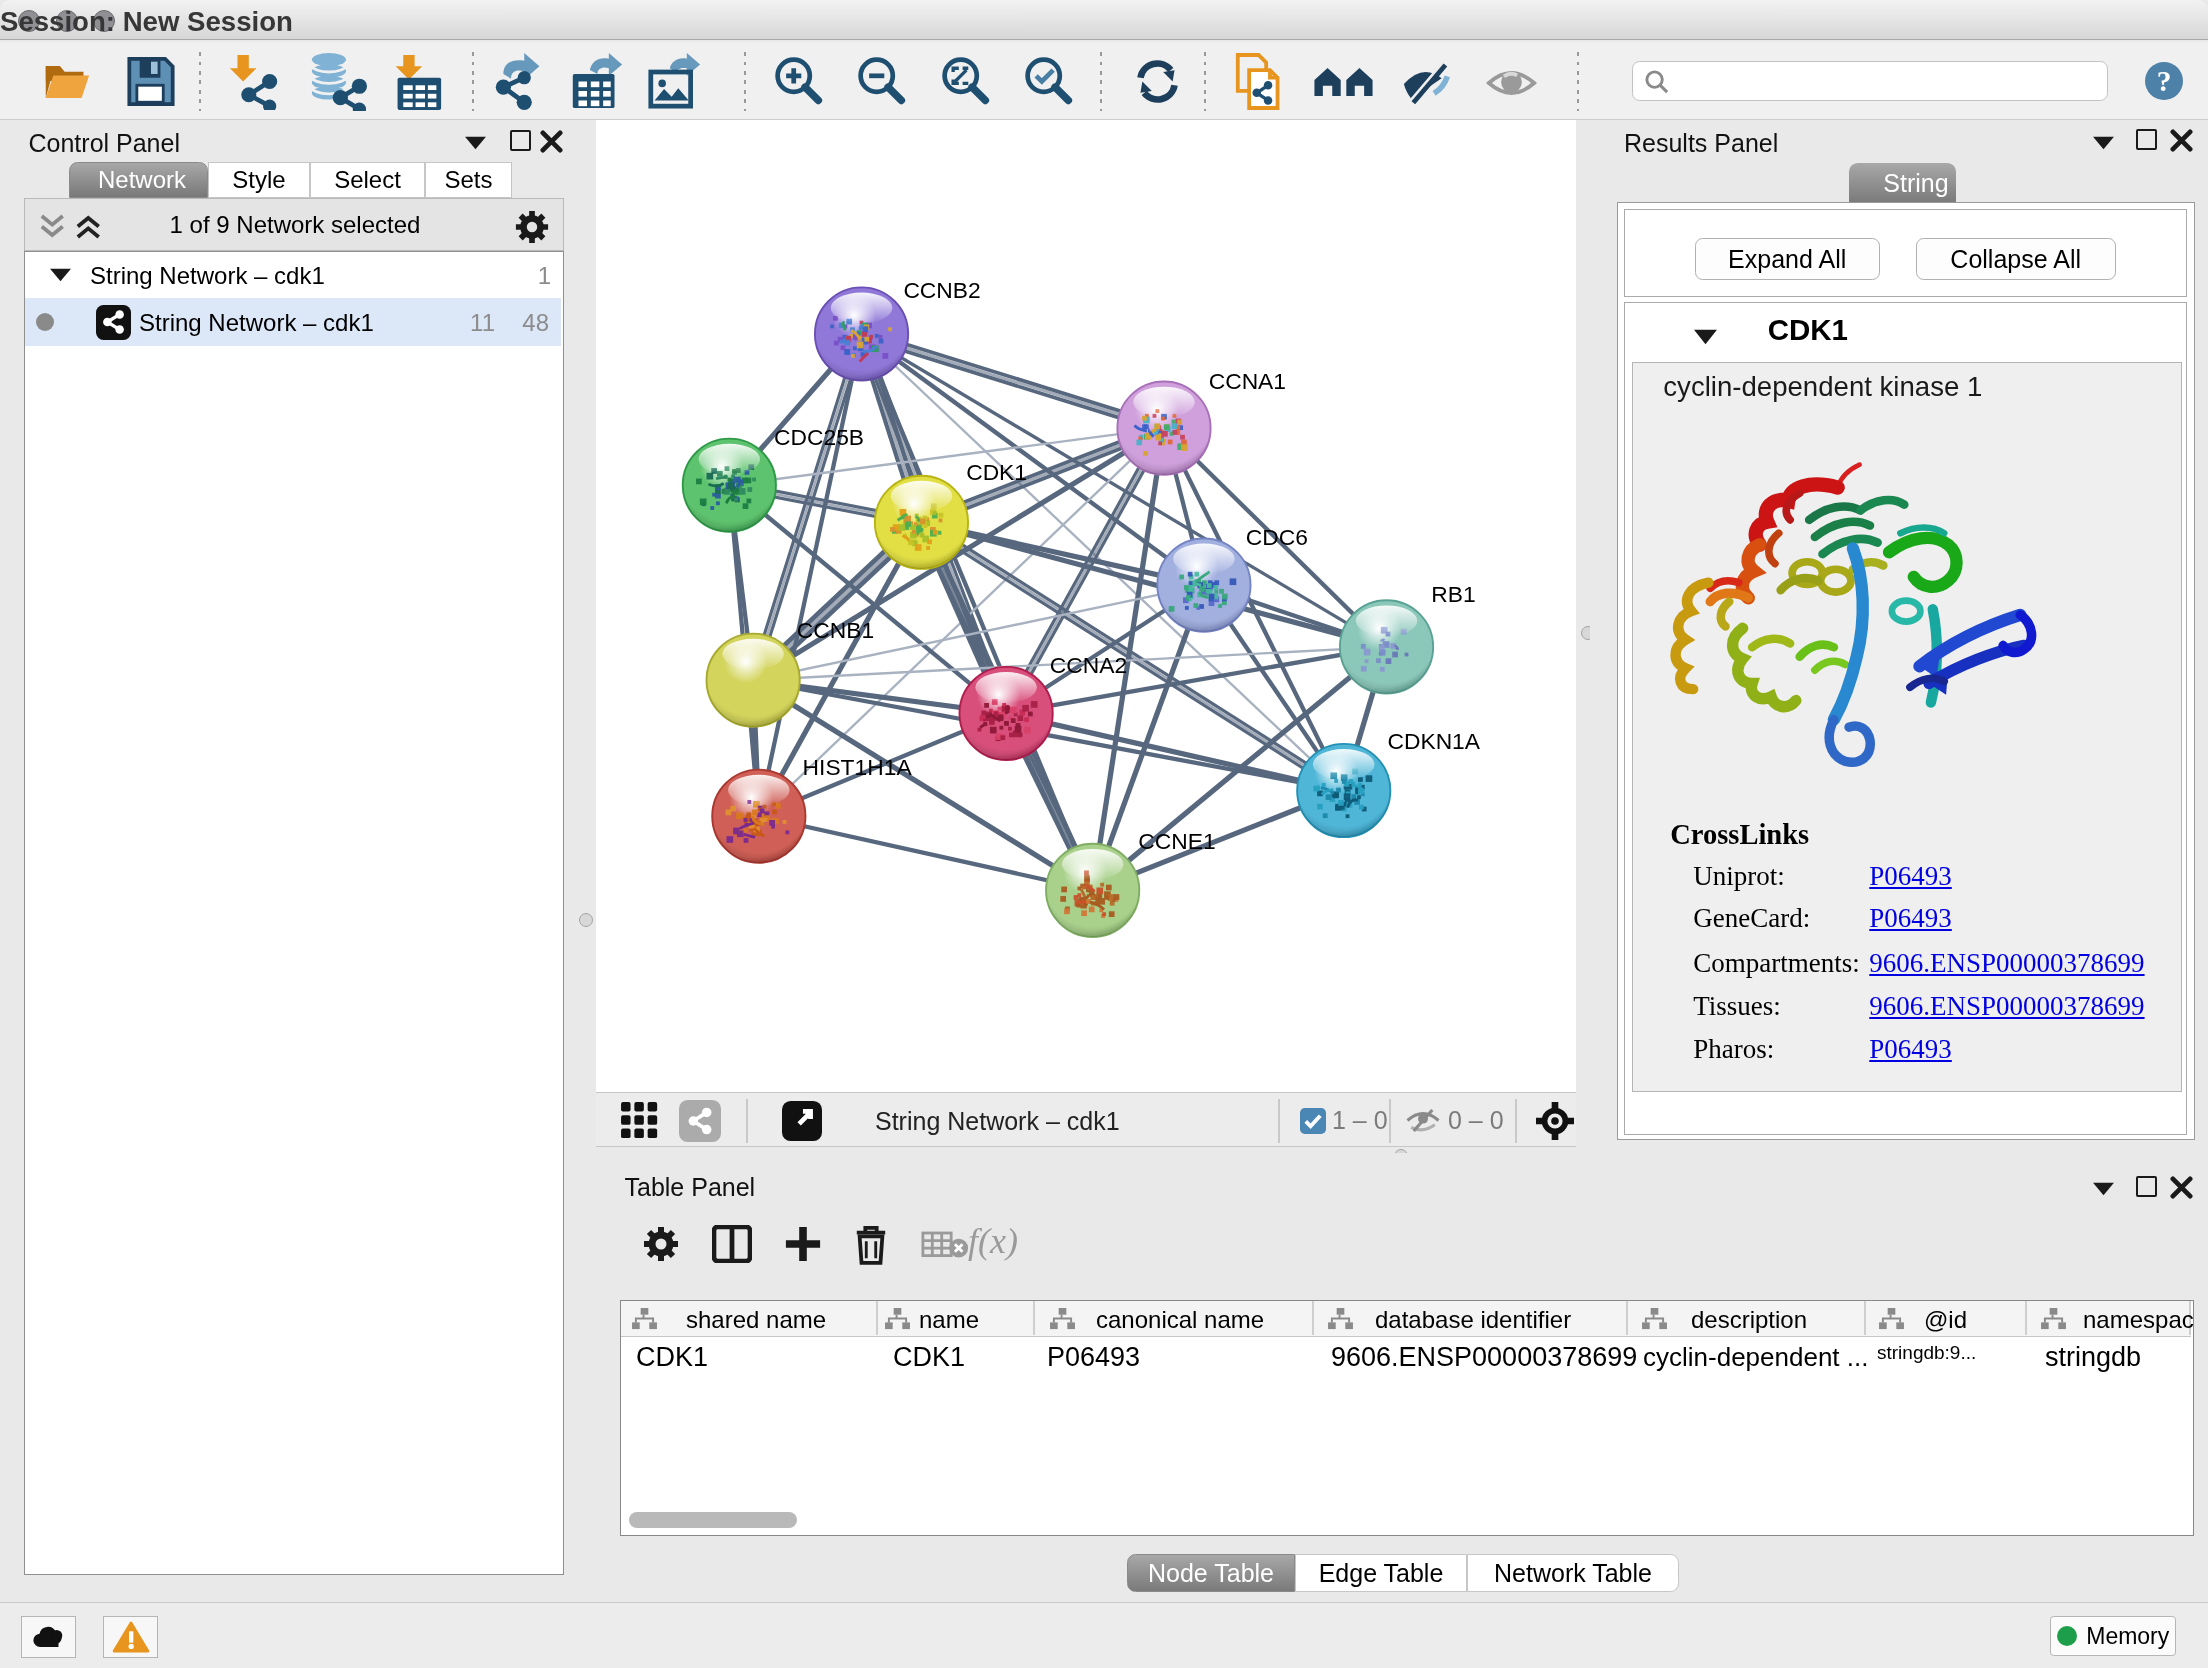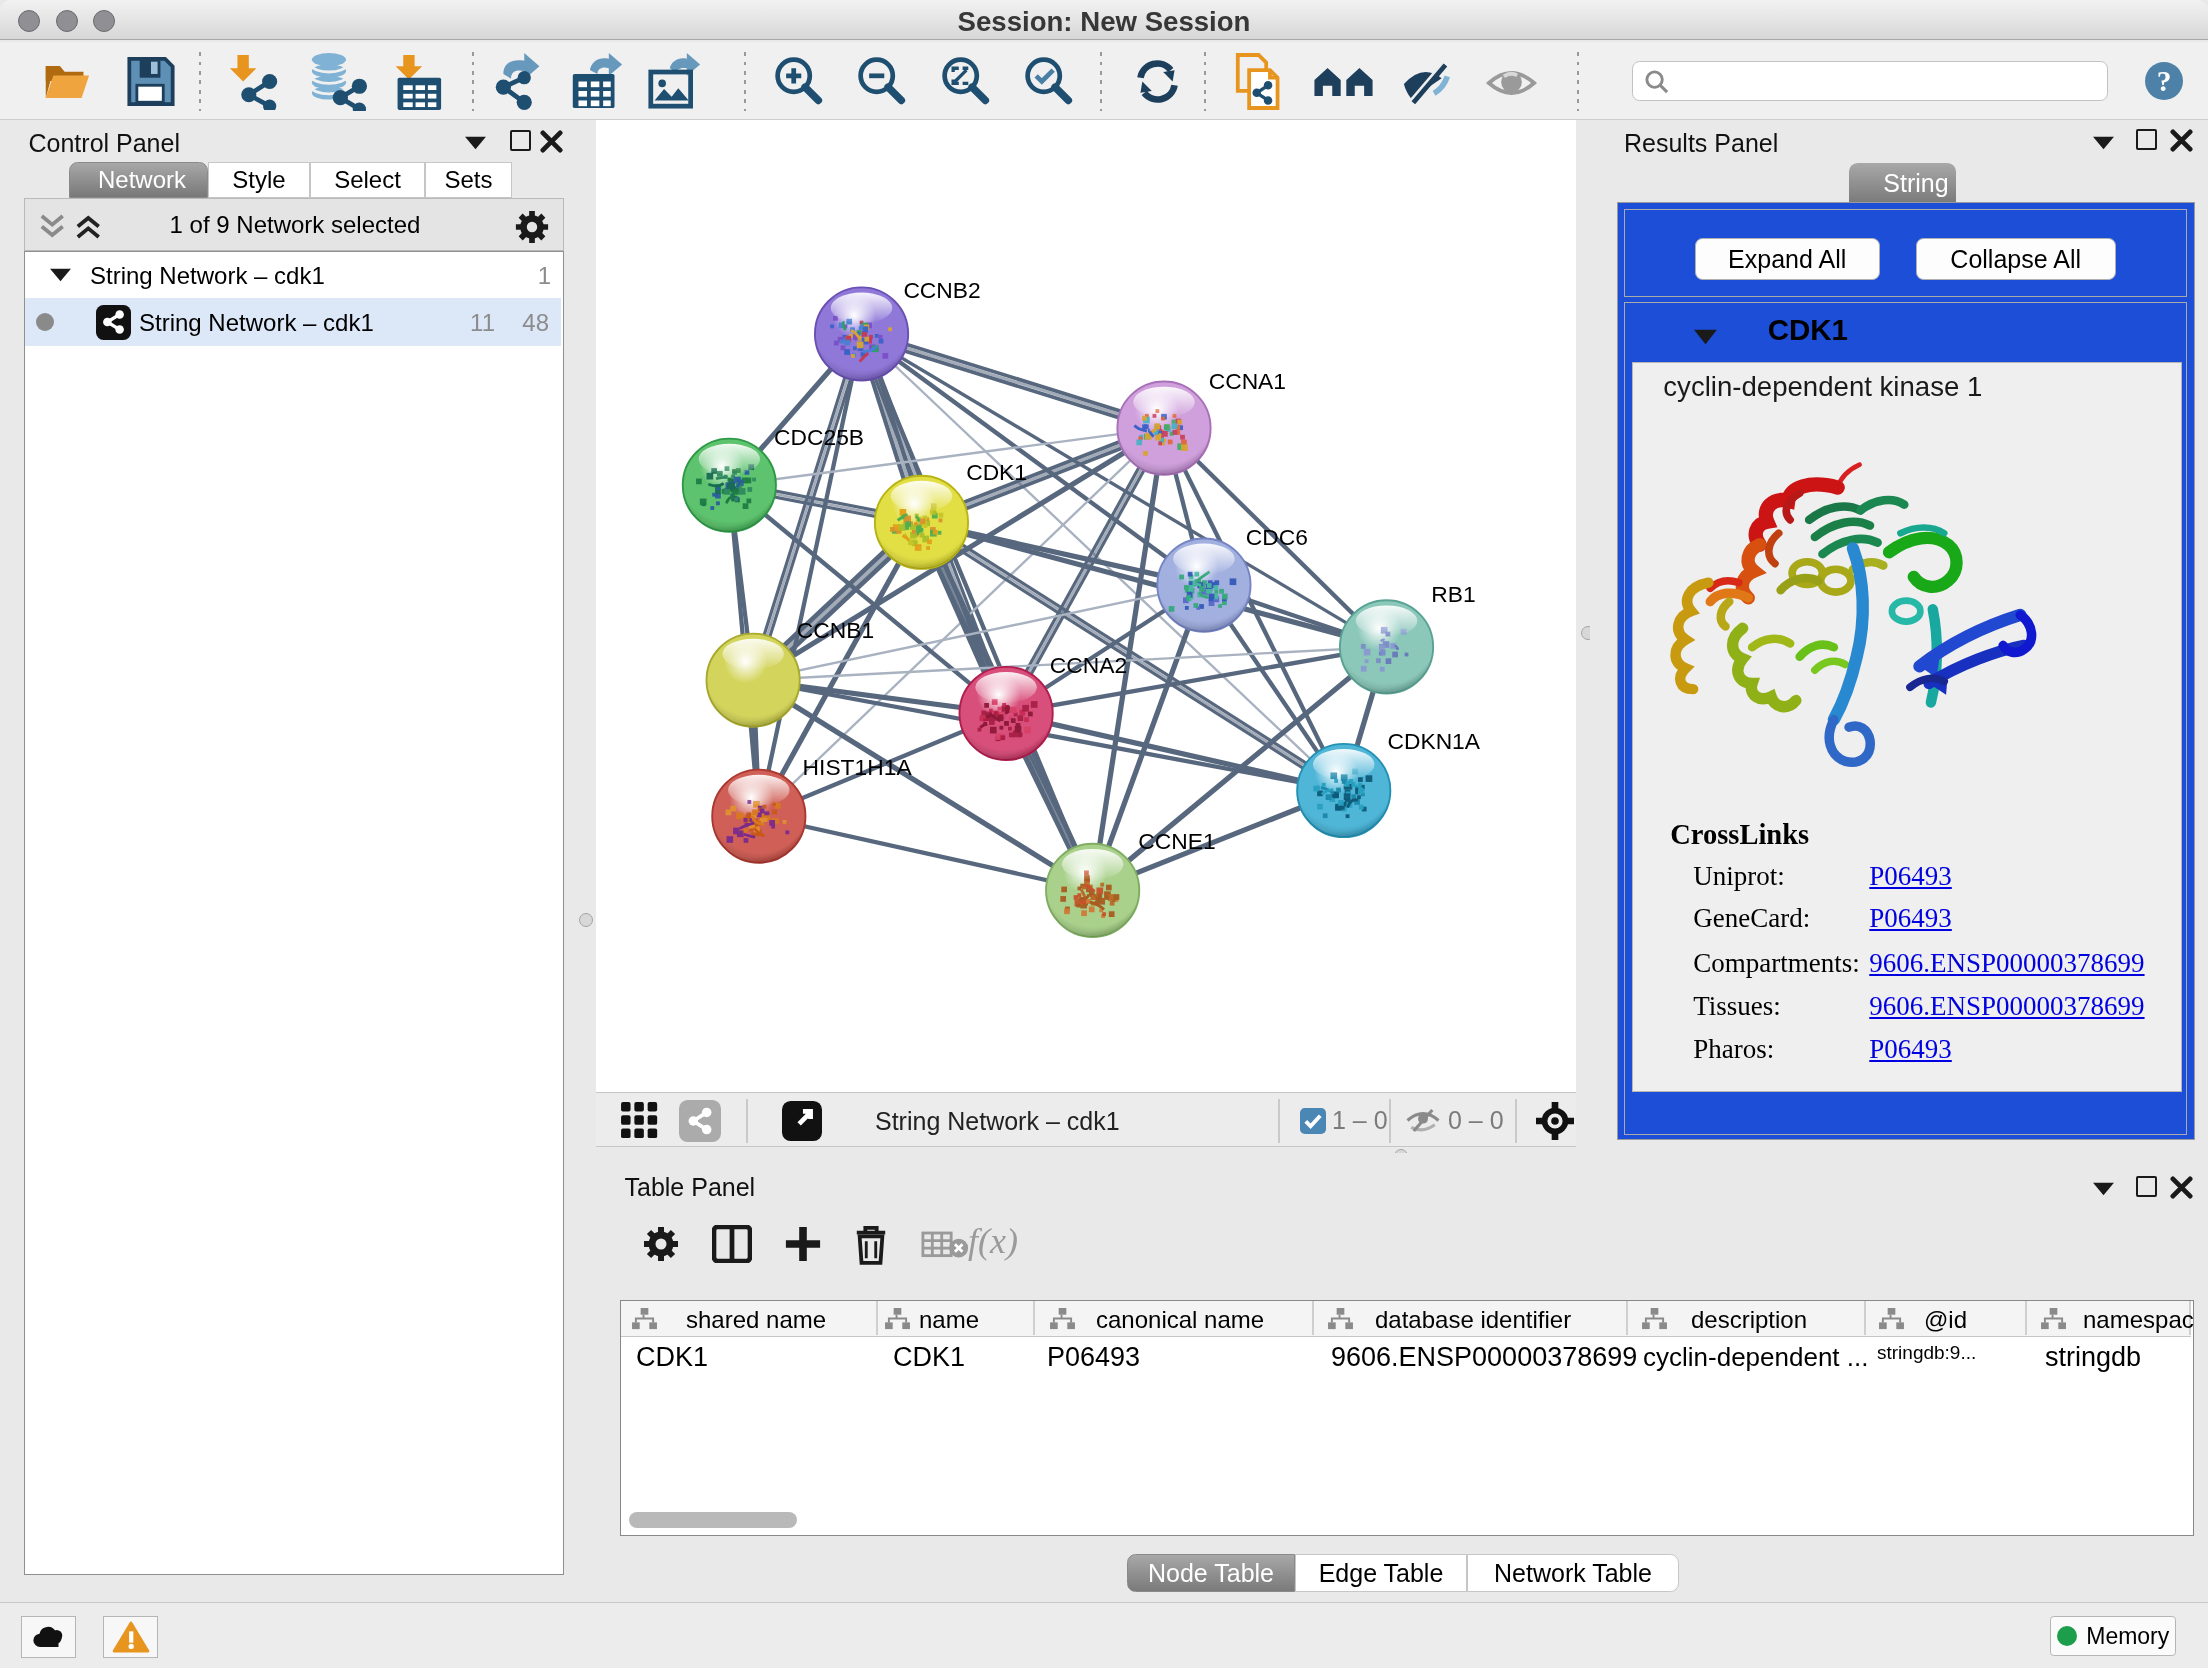--- a/index.html
+++ b/index.html
@@ -5,21 +5,21 @@
   * { margin:0; padding:0; box-sizing:border-box; }
   html,body { width:2208px; height:1668px; overflow:hidden; }
   body { font-family:"Liberation Sans", sans-serif; background:#e9e9e9; position:relative; }
   .abs { position:absolute; }
   svg { display:block; }
 
   #titlebar { left:0; top:0; width:2208px; height:40px;
     background:linear-gradient(#f2f2f2,#d7d7d7); border-bottom:1.9px solid #a9a9a9;
     border-radius:11.4px 11.4px 0 0; }
   .tl { width:22px; height:22px; border-radius:50%; background:#8f8f94; border:1.9px solid #6a6a6e; top:9.5px; }
-  #title { width:100%; text-align:center; top:5.7px; font-size:27.6px; color:#373737; font-weight:bold; }
+  #title { width:100%; top:5.7px; font-size:27.6px; color:#373737; font-weight:bold; }
 
   #toolbar { left:0; top:42px; width:2208px; height:78px; background:#f0f0f0; border-bottom:1.9px solid #cdcdcd; }
   .vsep { top:9.5px; width:1.9px; height:59px;
      background-image:repeating-linear-gradient(#999 0 3.8px, transparent 3.8px 9.5px); }
   #searchbox { left:1632px; top:19px; width:476px; height:40px; background:#fff; border:1.9px solid #c2c2c2; border-radius:7.6px; }
   #helpbtn { left:2145px; top:20px; width:38px; height:38px; border-radius:50%; background:#4e81a8; color:#fff;
      font-size:29.5px; font-weight:bold; text-align:center; line-height:38px; font-family:"Liberation Serif",serif;}
 
   
   #controlpanel { left:0; top:120px; width:588px; height:1482px; background:#e9e9e9; }
@@ -34,21 +34,21 @@
   #netview { left:596px; top:120px; width:980px; height:972px; background:#ffffff; }
   #netbottom { left:596px; top:1092px; width:980px; height:55px; background:#ececec;
       border-top:1.9px solid #c6c6c6; border-bottom:1.9px solid #c6c6c6; }
   .nbsep { position:absolute; top:5.7px; width:1.9px; height:44px; background:#c9c9c9; }
   .splitdot { width:14.3px; height:14.3px; border-radius:50%; background:#d8d8d8; border:1px solid #a5a5a5; }
 
   
   #resultspanel { left:1590px; top:120px; width:618px; height:1033px; background:#e9e9e9; }
   #stringtab { left:1849px; top:163px; width:107px; height:40px; background:linear-gradient(#a8a8a8,#7a7a7a);
      border-radius:8.6px 8.6px 0 0; color:#fff; font-size:25px; text-align:center; line-height:40px;padding-left:27px; }
-  #resbox { left:1617px; top:202px; width:578px; height:938px; border:1.9px solid #9a9a9a; background:#1d4ed8; }
+  #resbox { left:1617px; top:202px; width:578px; height:938px; border:1.9px solid #9a9a9a; background:#ffffff; }
   #expbox { left:5.7px; top:5.7px; width:563px; height:88px; border:1px solid #aaa; }
   .wbtn { position:absolute; height:42px; background:#fdfdfd; border:1px solid #b0b0b0; border-radius:7.6px;
      font-size:25px; color:#000; text-align:center; }
   #cdkbox { left:5.7px; top:99px; width:563px; height:833px; border:1px solid #aaa; }
   #cdkinner { left:7.6px; top:59px; width:550px; height:730px; border:1px solid #b5b5b5; background:#efefef; }
   .serif { font-family:"Liberation Serif", serif; }
   .xl-label { position:absolute; font-size:27px; color:#000; }
   .xl-link  { position:absolute; font-size:27px; color:#0000e0; text-decoration:underline; }
 
   

